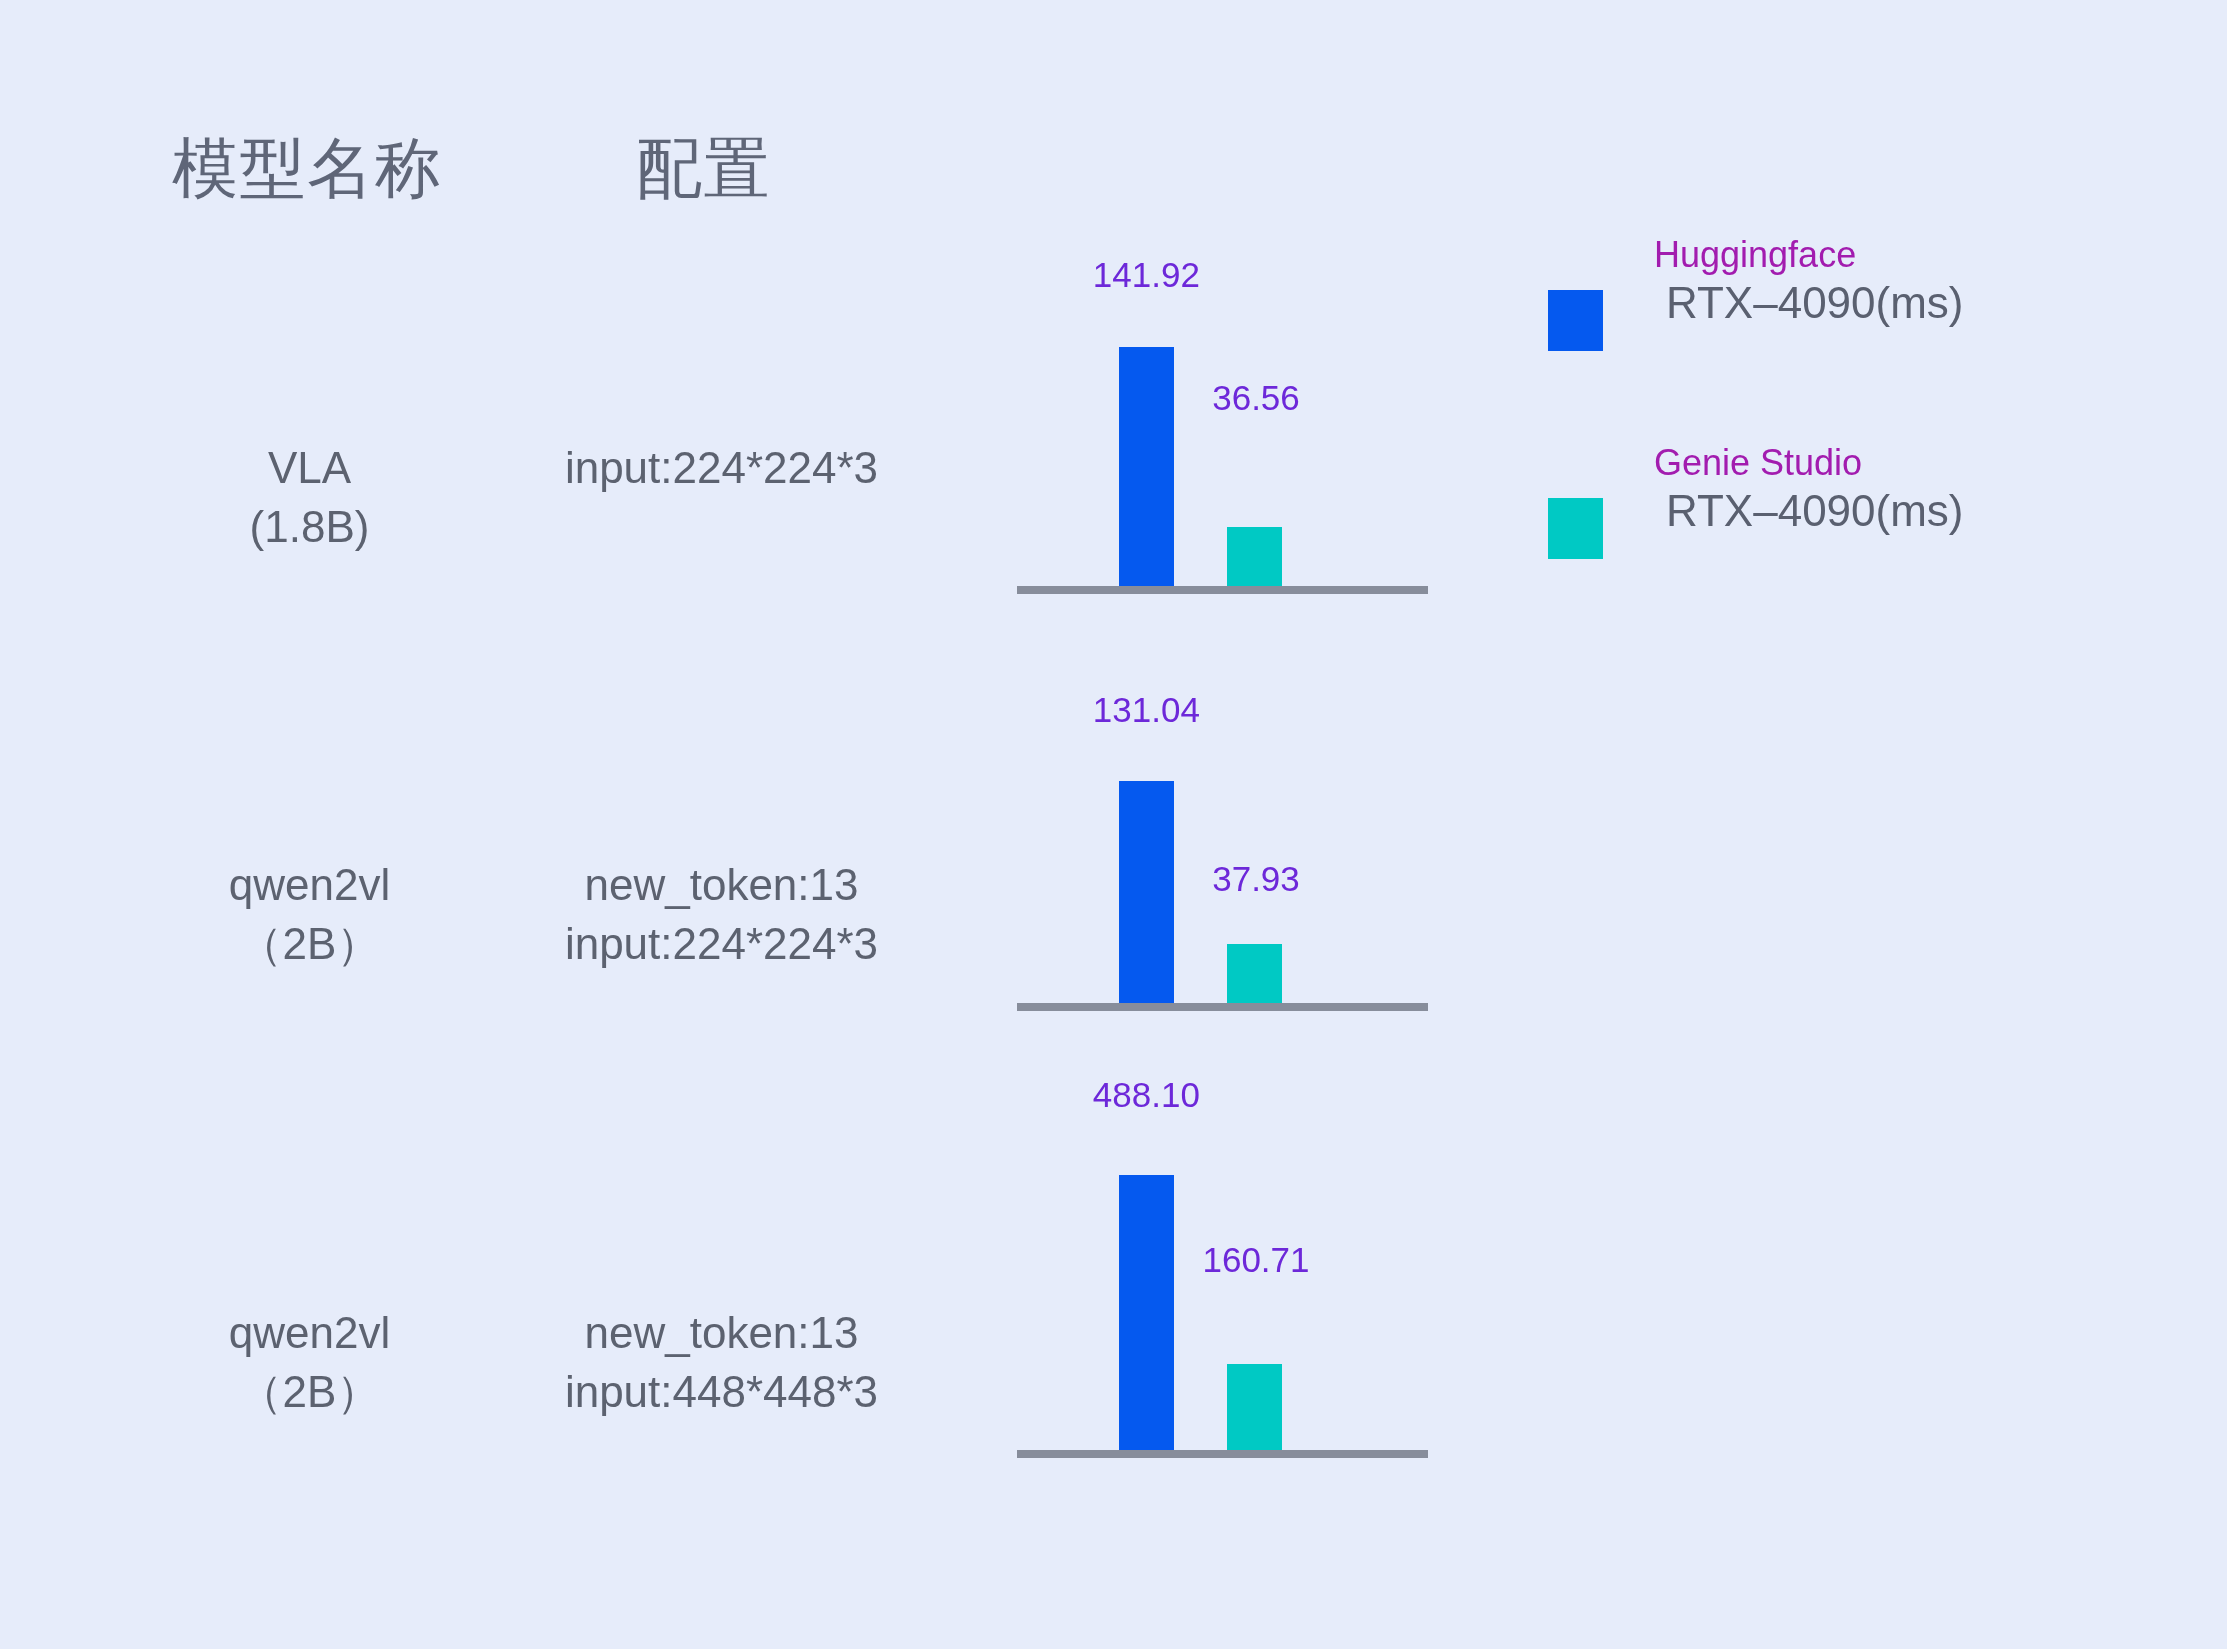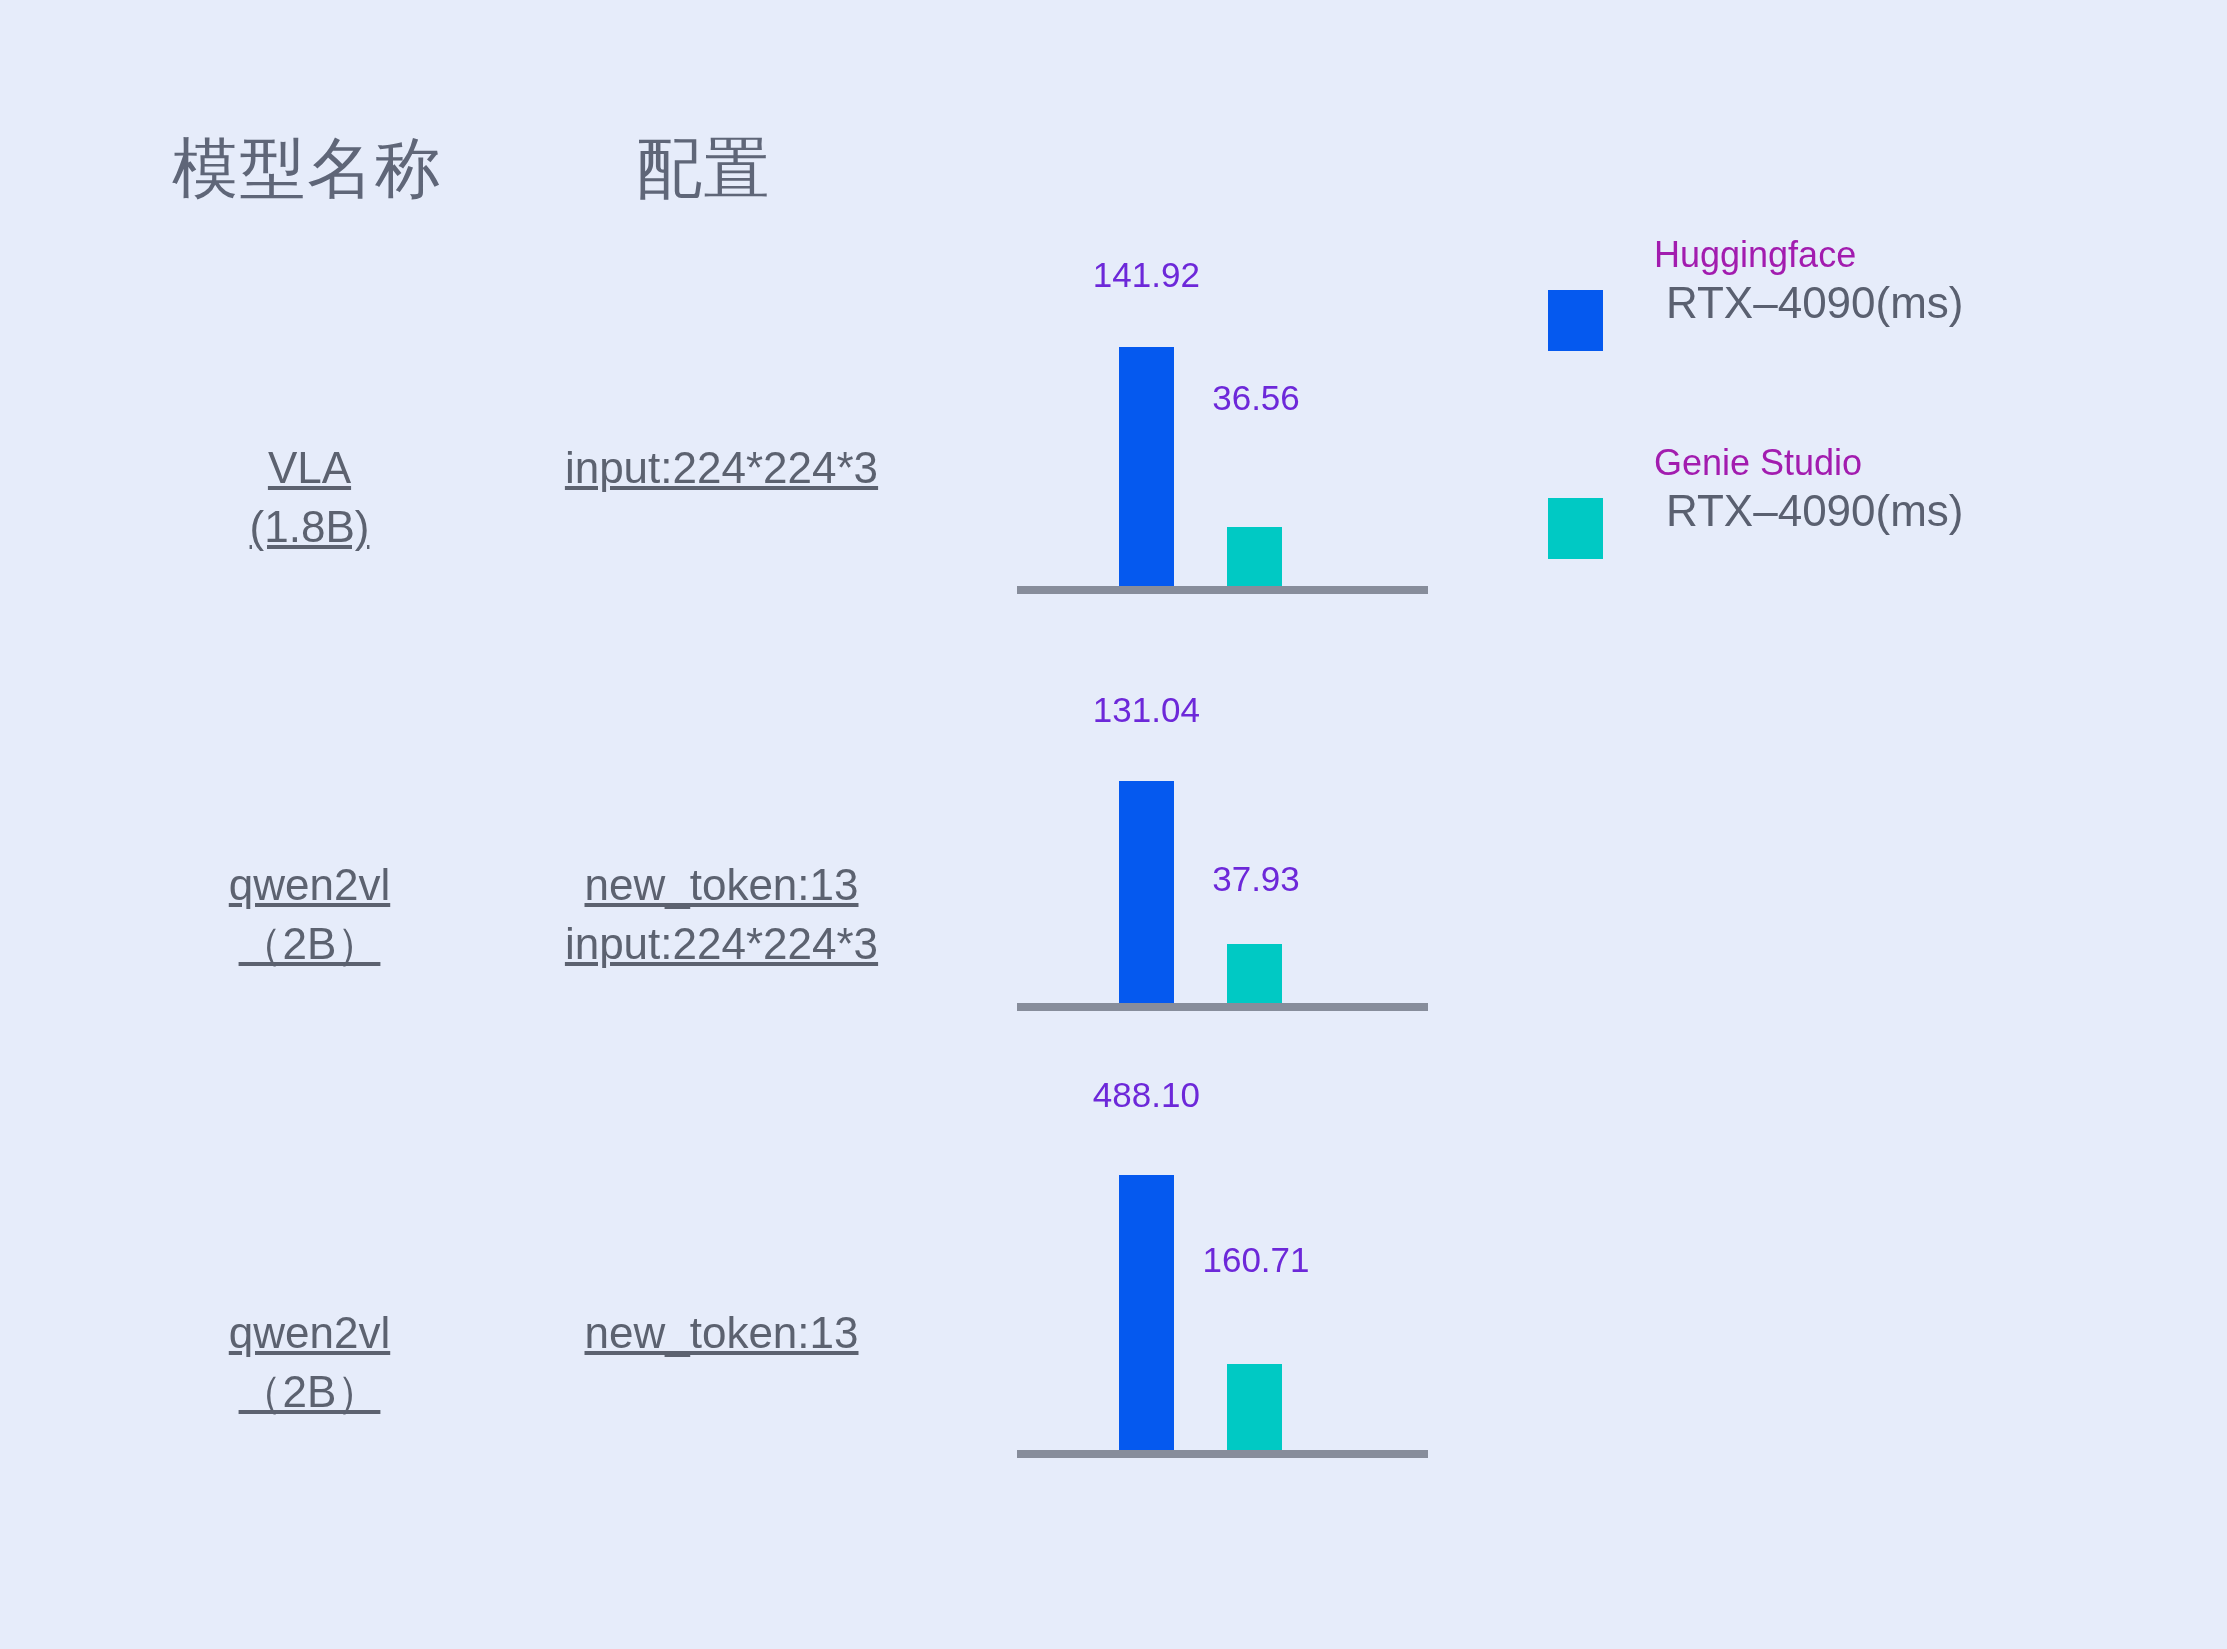--- a/index.html
+++ b/index.html
@@ -46,21 +46,21 @@
   .row.r2 { top: 1304px; height: 251px; }
 
   .label-cell {
     position: absolute;
     color: #5C6270;
     font-size: 44px;
     line-height: 1.34;
     text-align: center;
     white-space: nowrap;
   }
-  .label-cell .l1, .label-cell .l2 { display: block; text-decoration: underline; }
+  .label-cell .l1, .label-cell .l2 { display: block; }
 
   .label-cell.model  { left: 141px; width: 337px; }
   .label-cell.config { left: 502px; width: 439px; }
 
   
   .plot {
     position: absolute;
     left: 1017px;
     width: 411px;
   }
@@ -188,20 +188,21 @@
     <div class="baseline" style="top:329px;"></div>
   </div>
 
   <div class="row r2">
     <div class="label-cell model">
       <span class="l1">qwen2vl</span>
       <span class="l2">（2B）</span>
     </div>
     <div class="label-cell config">
       <span class="l1">new_token:13</span>
+      <span class="l2">input:448*448*3</span>
     </div>
   </div>
 
   <div class="plot p2">
     <div class="value-label blue-v" style="top:-19.6px;">488.10</div>
     <div class="value-label teal-v" style="top:145px;">160.71</div>
     <div class="bar blue" style="top:78px; height:282px;"></div>
     <div class="bar teal" style="top:267px; height:86px;"></div>
     <div class="baseline" style="top:353px;"></div>
   </div>

